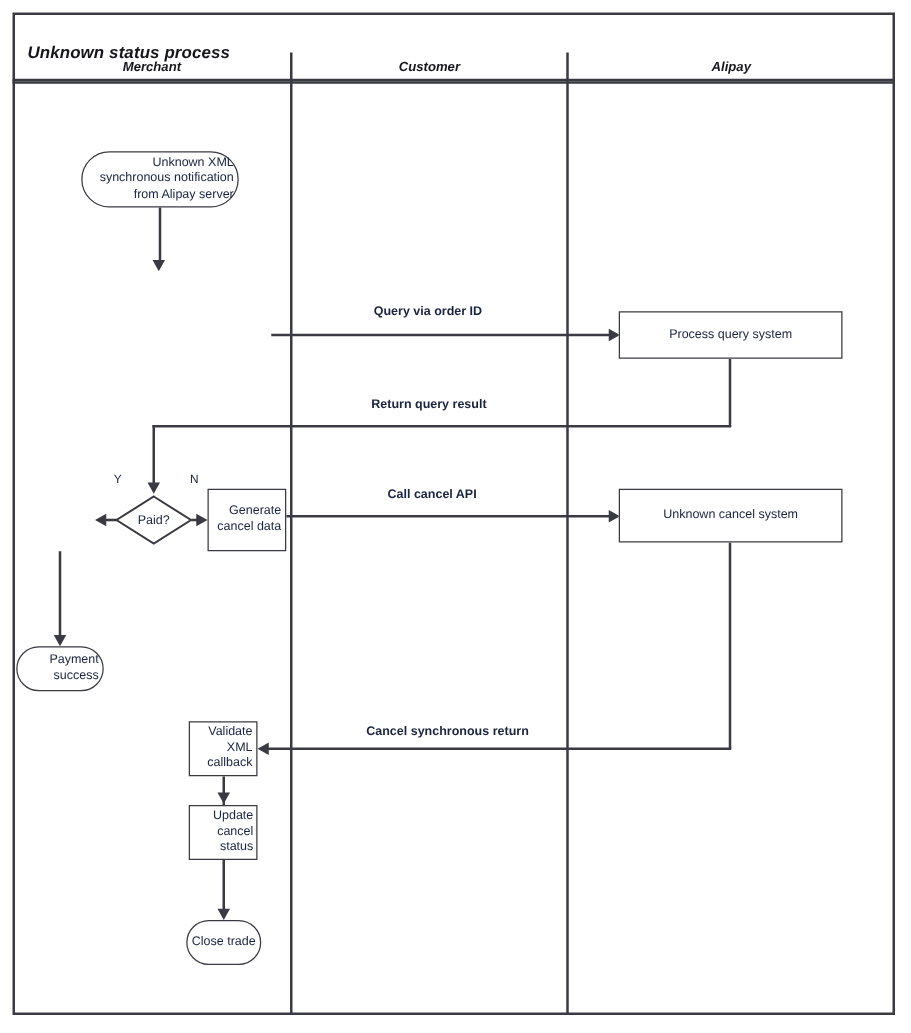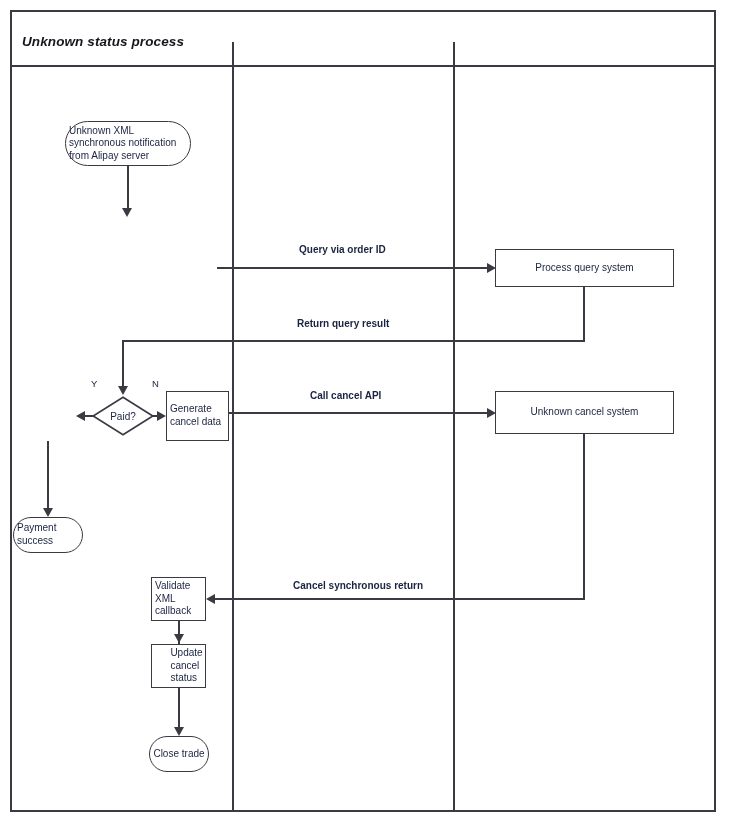--- a/index.html
+++ b/index.html
@@ -14,21 +14,21 @@
              display:flex;align-items:center;padding-left:12px;}
   .title-text{font-size:13.5px;font-weight:bold;font-style:italic;color:#16161d;letter-spacing:.1px;}
   .header-row{position:absolute;left:10px;top:42px;width:706px;height:23px;
               box-sizing:border-box;border-bottom:2px solid #3a3a42;}
   .lane-head{position:absolute;top:0;height:23px;display:flex;align-items:center;justify-content:center;
              font-size:10.5px;font-weight:bold;font-style:italic;color:#16161d;}
   .lane-div{position:absolute;width:2px;background:#3a3a42;top:42px;height:770px;}
 
   
   .node{position:absolute;box-sizing:border-box;border:1.6px solid #3a3a42;background:#fff;
-        display:flex;align-items:center;justify-content:center;text-align:left;
+        display:flex;align-items:center;justify-content:center;text-align:right;
         font-size:10px;line-height:12.6px;color:#1a2340;padding:2px 3px;z-index:4;}
   .node.stadium{border-radius:999px;}
   .node.big{font-size:10px;line-height:13.4px;padding:4px 7px;}
   .diamond{position:absolute;z-index:4;}
   .diamond svg{display:block;}
   .diamond .dlabel{position:absolute;left:0;top:0;width:100%;height:100%;
         display:flex;align-items:center;justify-content:center;font-size:10px;color:#1a2340;}
 
   
   .ln{position:absolute;background:#3a3a42;z-index:2;}
@@ -46,20 +46,25 @@
 <body>
 
 <div id="stage">
 
   <div class="frame"></div>
 
   <div class="title-row">
     <span class="title-text">Unknown status process</span>
   </div>
 
+  <div class="header-row">
+    <div class="lane-head" style="left:0px;width:223px;">Merchant</div>
+    <div class="lane-head" style="left:223px;width:221px;">Customer</div>
+    <div class="lane-head" style="left:444px;width:262px;">Alipay</div>
+  </div>
 
   <div class="lane-div" style="left:232px;"></div>
   <div class="lane-div" style="left:453px;"></div>
 
   <div class="node stadium" style="left:65px;top:121px;width:126px;height:45px;">Unknown XML synchronous notification from Alipay server</div>
 
 
   <div class="node" style="left:495px;top:249px;width:179px;height:38px;">Process query system</div>
 
   <div class="diamond" style="left:92px;top:396px;width:62px;height:40px;">

